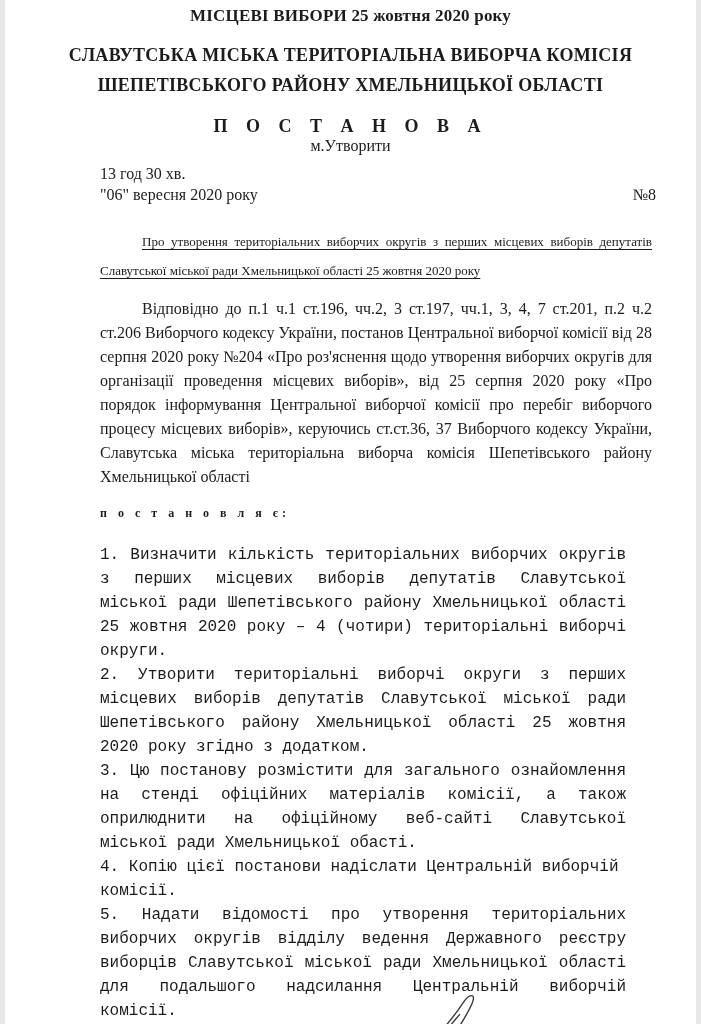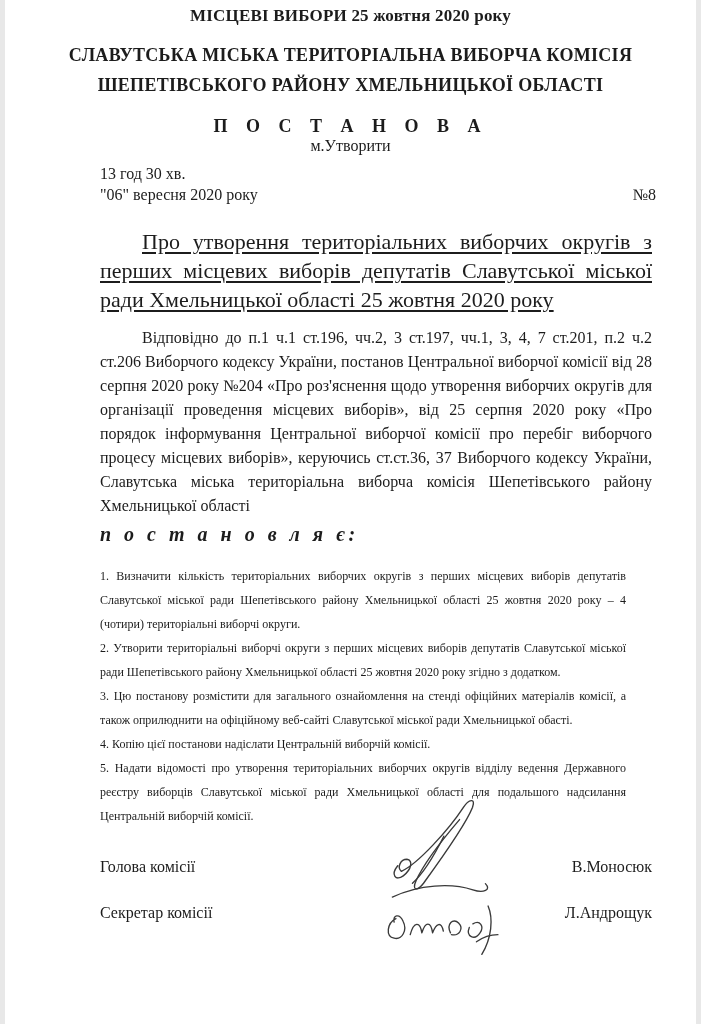--- a/index.html
+++ b/index.html
@@ -31,39 +31,39 @@
     margin-top:0;
     font-size:16px;
   }
   .meta-row{
     margin:8px 40px 0 95px;
     display:flex;justify-content:space-between;align-items:flex-end;
     font-size:16px;line-height:21px;gap:6px;
   }
   .subject{
     margin:22px 44px 0 95px;
-    font-size:22px;line-height:29px;
+    font-size:13px;line-height:29px;
     text-align:justify;text-indent:42px;
     text-decoration:underline;
     text-underline-offset:3px;
   }
   .body-par{
     margin:12px 44px 0 95px;
     font-size:16px;line-height:24px;
     text-align:justify;text-indent:42px;
   }
   .resolves{
-    margin:4px 44px 0 95px;
-    font-size:20px;line-height:24px;
-    font-weight:bold;letter-spacing:4px;font-style:italic;
+    margin:12px 44px 0 95px;
+    font-size:12px;line-height:24px;
+    font-weight:bold;letter-spacing:4px;
   }
   .item{
     margin:0 70px 0 95px;
-    font-size:12px;line-height:24px;
-    text-align:justify;text-indent:0;
+    font-size:16px;line-height:24px;
+    text-align:justify;text-indent:0;font-family:Liberation Mono, monospace;
   }
   .item.first{margin-top:18px;}
   .item.short{text-align:left;}
   .sig-row{
     margin:0 44px 0 95px;
     display:flex;justify-content:space-between;align-items:center;
     font-size:16px;height:26px;
   }
   .sig-row.r1{margin-top:26px;}
   .sig-row.r2{margin-top:20px;gap:13px;}

